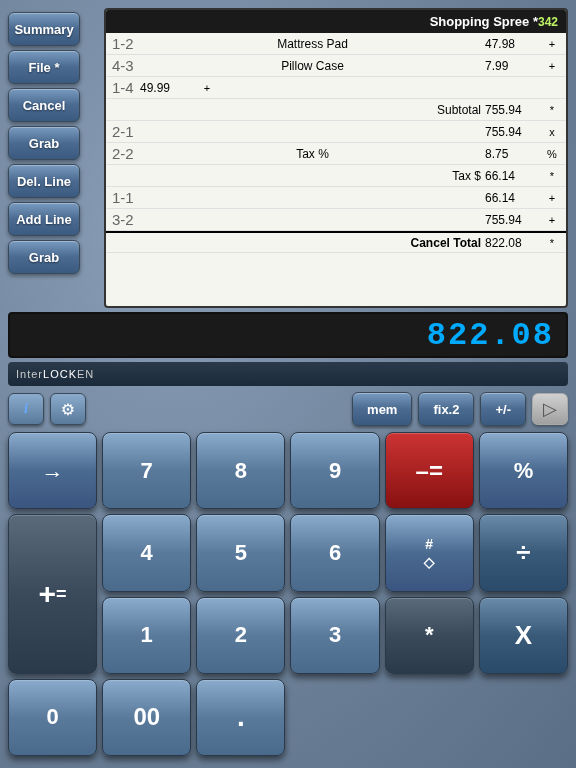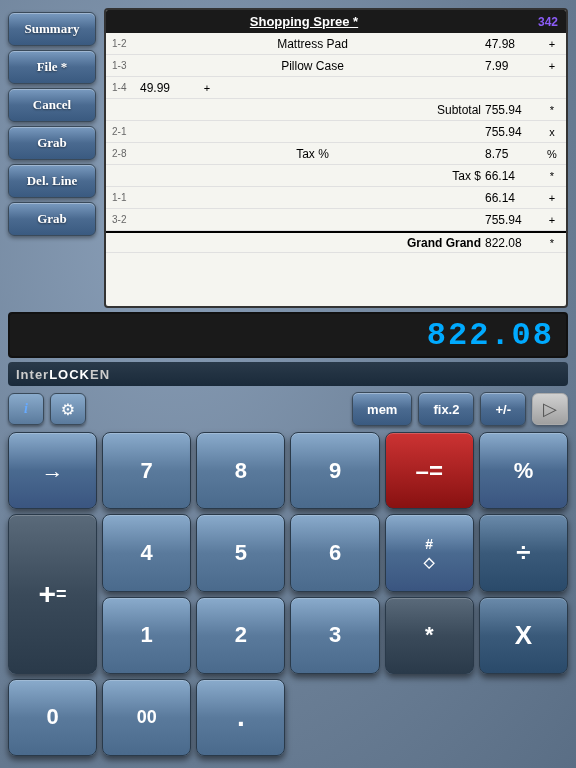--- a/index.html
+++ b/index.html
@@ -43,35 +43,34 @@
     
     .sidebar {
       display: flex;
       flex-direction: column;
       gap: 4px;
       width: 90px;
       padding-top: 4px;
     }
 
     .sidebar-btn {
-      width: 88px;
+      width: 72px;
       height: 34px;
       border-radius: 6px;
       border: 1px solid #3a4a5a;
       background: linear-gradient(180deg, #7a9bc0 0%, #4a6a90 50%, #3a5a80 100%);
       color: #fff;
       font-size: 13px;
       font-weight: bold;
       cursor: pointer;
       display: flex;
       align-items: center;
       justify-content: center;
       box-shadow: 0 2px 4px rgba(0,0,0,0.4), inset 0 1px 0 rgba(255,255,255,0.3);
       text-shadow: 0 1px 2px rgba(0,0,0,0.5);
-      font-family: Liberation Serif, serif;
     }
 
     
     .tape-container {
       flex: 1;
       background: #f5f5f0;
       border: 2px solid #333;
       border-radius: 4px;
       overflow: hidden;
       position: relative;
@@ -84,48 +83,46 @@
       font-size: 13px;
       font-weight: bold;
       padding: 4px 8px;
       display: flex;
       justify-content: space-between;
       align-items: center;
     }
 
     .tape-header-title {
       flex: 1;
-      text-align: center;
-      text-decoration: underline;
+      text-align: right;
     }
 
     .tape-header-num {
       font-size: 12px;
-      color: #8b5cf6;
-      margin-left: 44px;
+      color: #bef264;
     }
 
     .tape-body {
       overflow-y: auto;
       height: calc(100% - 28px);
     }
 
     .tape-row {
       display: flex;
       align-items: center;
       padding: 1px 6px;
       border-bottom: 1px solid #e0e0e0;
       font-size: 12px;
       min-height: 22px;
     }
 
     .tape-row-id {
       width: 28px;
       color: #666;
-      font-size: 10px;
+      font-size: 15px;
       flex-shrink: 0;
     }
 
     .tape-row-desc {
       flex: 1;
       color: #000;
       text-align: center;
     }
 
     .tape-row-amount {
@@ -183,22 +180,22 @@
       background: linear-gradient(180deg, #2a3a4a 0%, #1a2a3a 100%);
       border-radius: 4px;
       height: 24px;
       display: flex;
       align-items: center;
       padding: 0 8px;
     }
 
     .brand-text {
       color: #ccc;
-      font-size: 13px;
-      font-weight: bold;
+      font-size: 11px;
+      font-weight: normal;
       letter-spacing: 1px;
     }
 
     .brand-text span {
       text-transform: uppercase;
       color: #fff;
     }
 
     
     .function-bar {
@@ -317,60 +314,61 @@
       flex-direction: column;
       line-height: 1;
     }
 
     .key-plus {
       background: linear-gradient(180deg, #5a6a7a 0%, #3a4a5a 50%, #2a3a4a 100%);
       grid-row: span 2;
     }
 
     .key-00 {
-      font-size: 18px;
+      font-size: 24px;
     }
 
     .key-dot {
       font-size: 28px;
     }
 
   </style>
 </head>
 <body>
 
 <div class="app-container">
 
   <div class="top-section">
 
     <div class="sidebar">
       <button class="sidebar-btn">Summary</button>
       <button class="sidebar-btn">File *</button>
       <button class="sidebar-btn">Cancel</button>
       <button class="sidebar-btn">Grab</button>
       <button class="sidebar-btn">Del. Line</button>
+      <button class="sidebar-btn">Add Line</button>
       <button class="sidebar-btn">Grab</button>
     </div>
 
     <div class="tape-container">
       <div class="tape-header">
         <span class="tape-header-title">Shopping Spree *</span>
         <span class="tape-header-num">342</span>
       </div>
       <div class="tape-body">
 
         <div class="tape-row">
           <span class="tape-row-id">1-2</span>
           <span class="tape-row-desc">Mattress Pad</span>
           <span class="tape-row-amount">47.98</span>
           <span class="tape-row-sym">+</span>
         </div>
 
         <div class="tape-row">
-          <span class="tape-row-id">1-3</span>
+          <span class="tape-row-id">4-3</span>
           <span class="tape-row-desc">Pillow Case</span>
           <span class="tape-row-amount">7.99</span>
           <span class="tape-row-sym">+</span>
         </div>
 
         <div class="tape-row">
           <span class="tape-row-id">1-4</span>
           <span class="tape-row-amount">49.99</span>
           <span class="tape-row-sym">+</span>
         </div>
@@ -383,21 +381,21 @@
         </div>
 
         <div class="tape-row">
           <span class="tape-row-id">2-1</span>
           <span class="tape-row-desc"></span>
           <span class="tape-row-amount">755.94</span>
           <span class="tape-row-sym">x</span>
         </div>
 
         <div class="tape-row">
-          <span class="tape-row-id">2-8</span>
+          <span class="tape-row-id">2-2</span>
           <span class="tape-row-desc">Tax %</span>
           <span class="tape-row-amount">8.75</span>
           <span class="tape-row-sym">%</span>
         </div>
 
         <div class="tape-row subtotal">
           <span class="tape-row-id"></span>
           <span class="tape-row-desc">Tax $</span>
           <span class="tape-row-amount">66.14</span>
           <span class="tape-row-sym">*</span>
@@ -412,21 +410,21 @@
 
         <div class="tape-row">
           <span class="tape-row-id">3-2</span>
           <span class="tape-row-desc"></span>
           <span class="tape-row-amount">755.94</span>
           <span class="tape-row-sym">+</span>
         </div>
 
         <div class="tape-row grand-total">
           <span class="tape-row-id"></span>
-          <span class="tape-row-desc">Grand Grand</span>
+          <span class="tape-row-desc">Cancel Total</span>
           <span class="tape-row-amount">822.08</span>
           <span class="tape-row-sym">*</span>
         </div>
 
       </div>
     </div>
   </div>
 
   <div class="display-screen">
     <span class="display-value">822.08</span>

